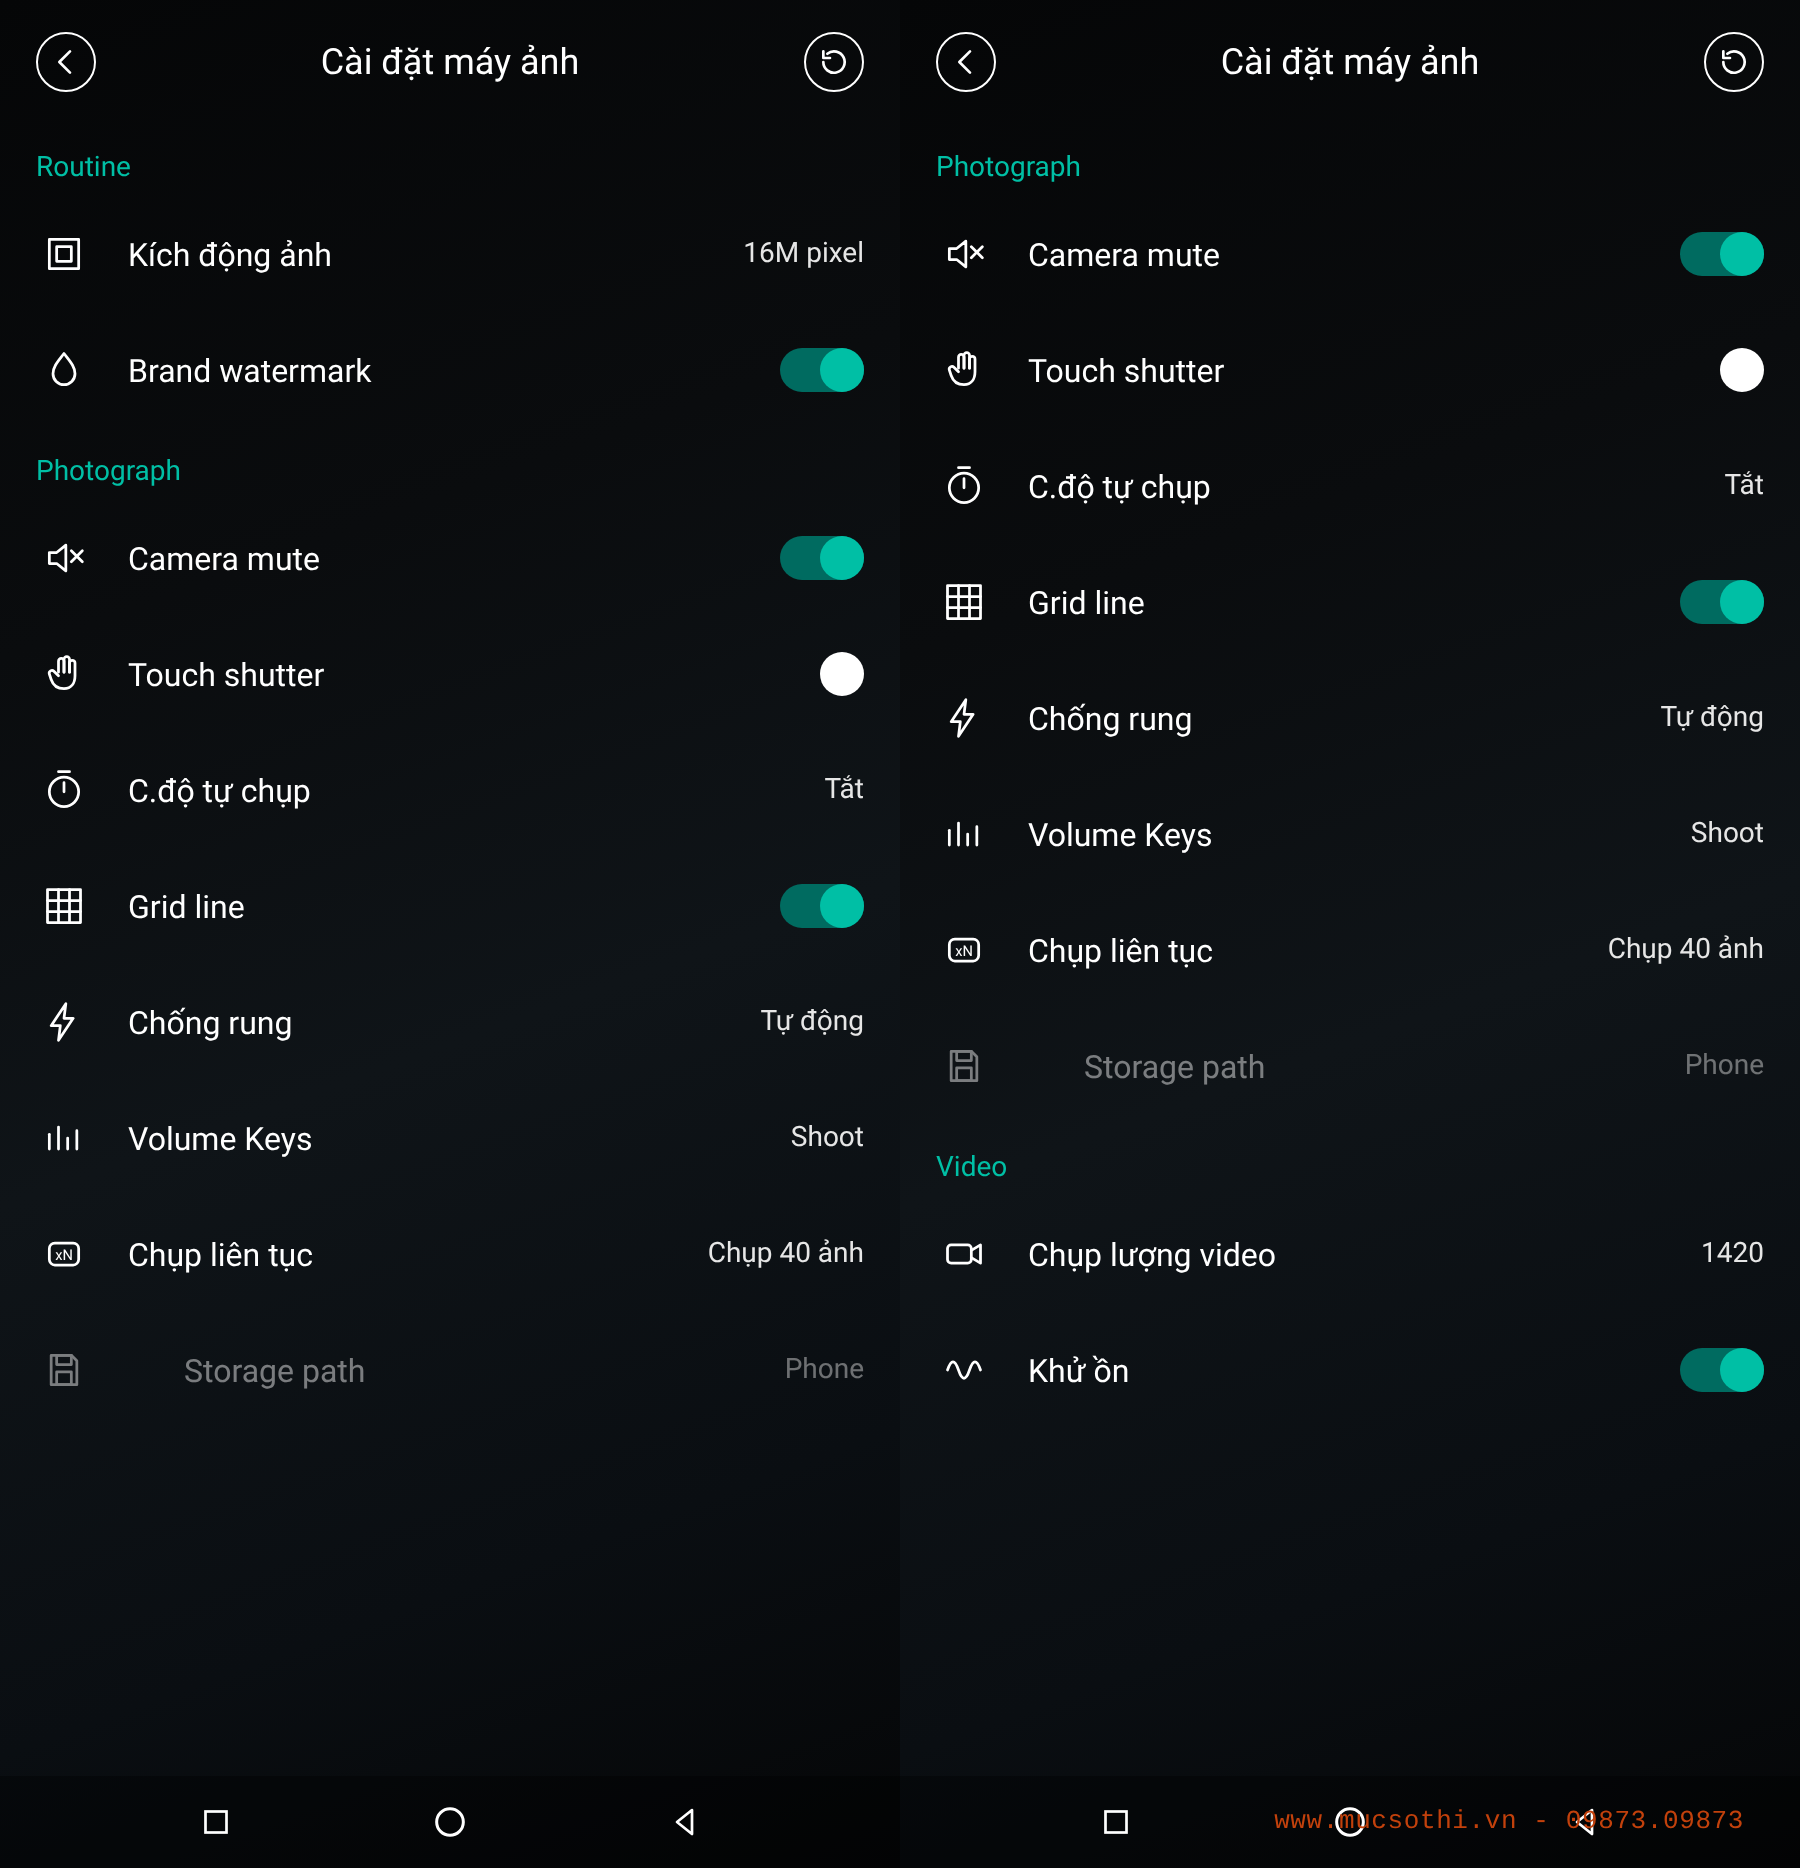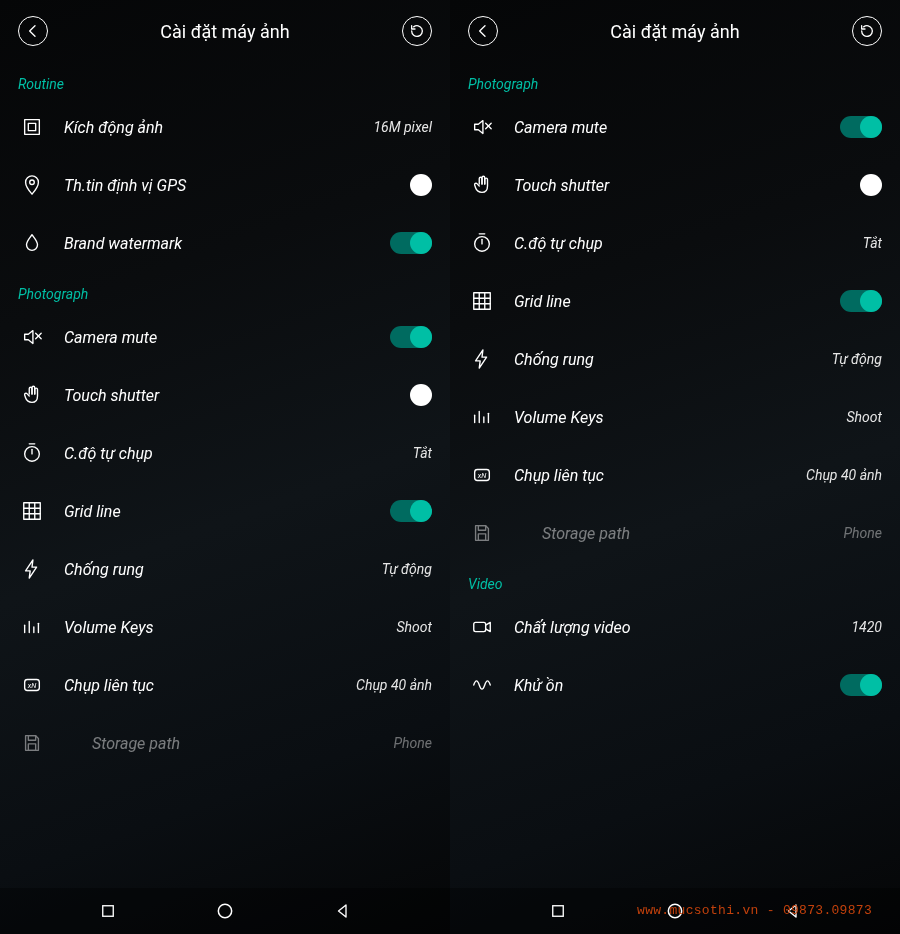--- a/index.html
+++ b/index.html
@@ -98,21 +98,21 @@
 }
 .watermark {
   position: absolute;
   bottom: 16px; right: 28px;
   color: #c2410c;
   font-size: 13px;
   font-family: Liberation Mono, monospace;
   letter-spacing: .3px;
 }
 svg { display: block; }
-.scroll { flex: 1; overflow: hidden; font-style: italic; }
+.scroll { flex: 1; overflow: hidden; }
 </style>
 </head>
 <body>
 
 <div class="screen" id="left-screen">
     <div class="header">
     <div class="icon-circle">
       <svg width="16" height="16" viewBox="0 0 24 24">
           <path d="M15 4l-8 8 8 8" stroke="#fff" stroke-width="2" fill="none" stroke-linecap="round" stroke-linejoin="round"></path>
         </svg>
@@ -132,30 +132,20 @@
             <rect x="4" y="4" width="16" height="16" stroke="#fff" stroke-width="1.5" fill="none" stroke-linecap="round" stroke-linejoin="round"></rect>
             <rect x="8" y="8" width="8" height="8" stroke="#fff" stroke-width="1.5" fill="none" stroke-linecap="round" stroke-linejoin="round"></rect>
           </svg>
         </div>
         <div class="row-label">Kích động ảnh</div>
         <div class="row-value">16M pixel</div>
       </div>
       <div class="row">
         <div class="row-icon">
           <svg width="22" height="22" viewBox="0 0 24 24">
-            <path d="M12 2a7 7 0 0 0-7 7c0 5 7 13 7 13s7-8 7-13a7 7 0 0 0-7-7z" stroke="#fff" stroke-width="1.5" fill="none" stroke-linecap="round" stroke-linejoin="round"></path>
-            <circle cx="12" cy="9" r="2.5" stroke="#fff" stroke-width="1.5" fill="none" stroke-linecap="round" stroke-linejoin="round"></circle>
-          </svg>
-        </div>
-        <div class="row-label">Th.tin định vị GPS</div>
-        <div class="radio-circle"></div>
-      </div>
-      <div class="row">
-        <div class="row-icon">
-          <svg width="22" height="22" viewBox="0 0 24 24">
             <path d="M12 3c3 4 6 7 6 11a6 6 0 0 1-12 0c0-4 3-7 6-11z" stroke="#fff" stroke-width="1.5" fill="none" stroke-linecap="round" stroke-linejoin="round"></path>
           </svg>
         </div>
         <div class="row-label">Brand watermark</div>
         <div class="toggle on">
           <div class="knob"></div>
         </div>
       </div>
       <div class="section-label">Photograph</div>
       <div class="row">
@@ -378,21 +368,21 @@
         <div class="row-value">Phone</div>
       </div>
       <div class="section-label">Video</div>
       <div class="row">
         <div class="row-icon">
           <svg width="22" height="22" viewBox="0 0 24 24">
             <rect x="3" y="7" width="13" height="10" rx="2" stroke="#fff" stroke-width="1.5" fill="none" stroke-linecap="round" stroke-linejoin="round"></rect>
             <path d="M16 10l5-3v10l-5-3" stroke="#fff" stroke-width="1.5" fill="none" stroke-linecap="round" stroke-linejoin="round"></path>
           </svg>
         </div>
-        <div class="row-label">Chất lượng video</div>
+        <div class="row-label">Chụp lượng video</div>
         <div class="row-value">1420</div>
       </div>
       <div class="row">
         <div class="row-icon">
           <svg width="22" height="22" viewBox="0 0 24 24">
             <path d="M3 12c2-6 4-6 6 0s4 6 6 0 4-6 6 0" stroke="#fff" stroke-width="1.5" fill="none" stroke-linecap="round" stroke-linejoin="round"></path>
           </svg>
         </div>
         <div class="row-label">Khử ồn</div>
         <div class="toggle on">

